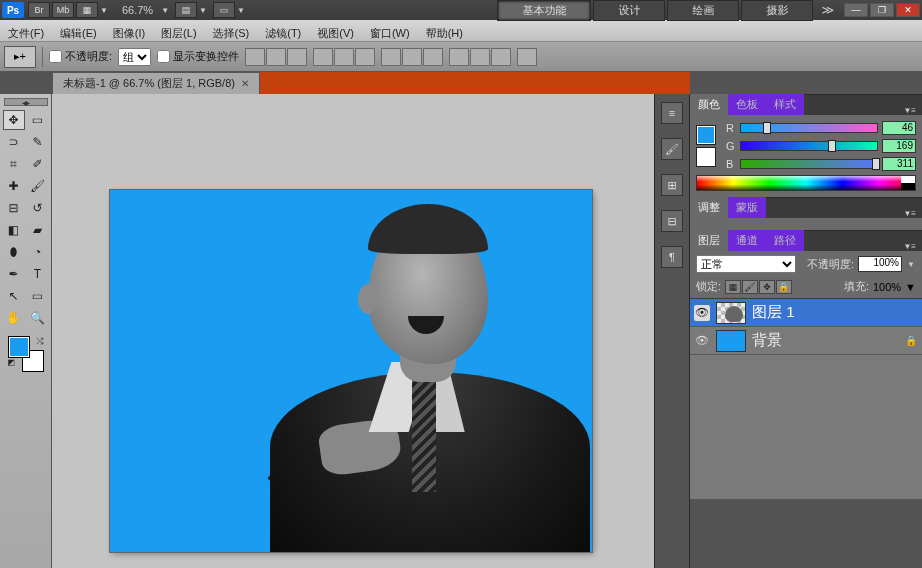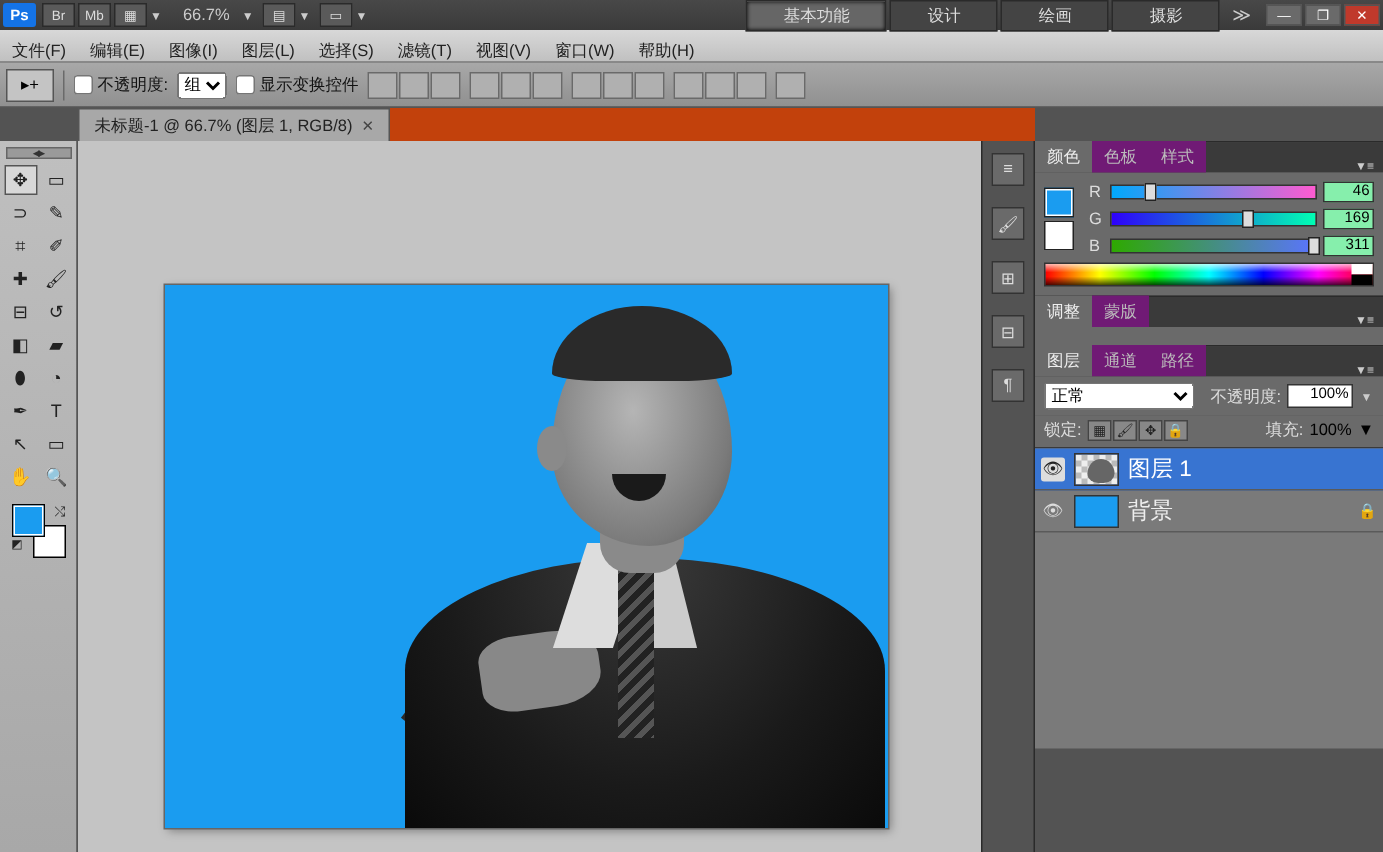--- a/index.html
+++ b/index.html
@@ -75,21 +75,21 @@
 .mic-stem { position:absolute; top:56px; left:24px; width:60px; height:10px; background:#2a2a2a; transform: rotate(38deg); }
 
 
 .dock { width: 36px; background: #535353; border-left: 1px solid #2a2a2a; border-right: 1px solid #2a2a2a; display: flex; flex-direction: column; align-items: center; padding-top: 8px; gap: 14px; }
 .dock .dicon { width: 22px; height: 22px; border: 1px solid #333; background: #6a6a6a; display:flex; align-items:center; justify-content:center; color:#ddd; font-size:11px; }
 
 
 .panels { width: 232px; background: #535353; display: flex; flex-direction: column; }
 .panel { border-top: 1px solid #2a2a2a; }
 .ptabs { display: flex; background: #3a3a3a; height: 20px; align-items: flex-end; }
-.ptab { padding: 3px 8px; color: #bbb; background: #701a75; }
+.ptab { padding: 3px 8px; color: #bbb; background: #6d28d9; }
 .ptab.active { background: #6a6a6a; color: #eee; }
 .ptabs .menu-tri { margin-left: auto; padding: 0 6px; color: #ccc; font-size: 8px; }
 .pbody { background: #6a6a6a; padding: 6px; }
 
 
 .color-panel .row { display: flex; align-items: center; gap: 6px; margin-bottom: 4px; }
 .color-panel .sw-col { display:flex; flex-direction:column; gap:2px; margin-right:4px; }
 .color-panel .sw-col .sbox { width:20px; height:20px; border:1px solid #222; }
 .color-panel .sbox.fg { background:#1a9cf0; outline:1px solid #fff; outline-offset:-2px; }
 .color-panel .sbox.bg { background:#fff; }

